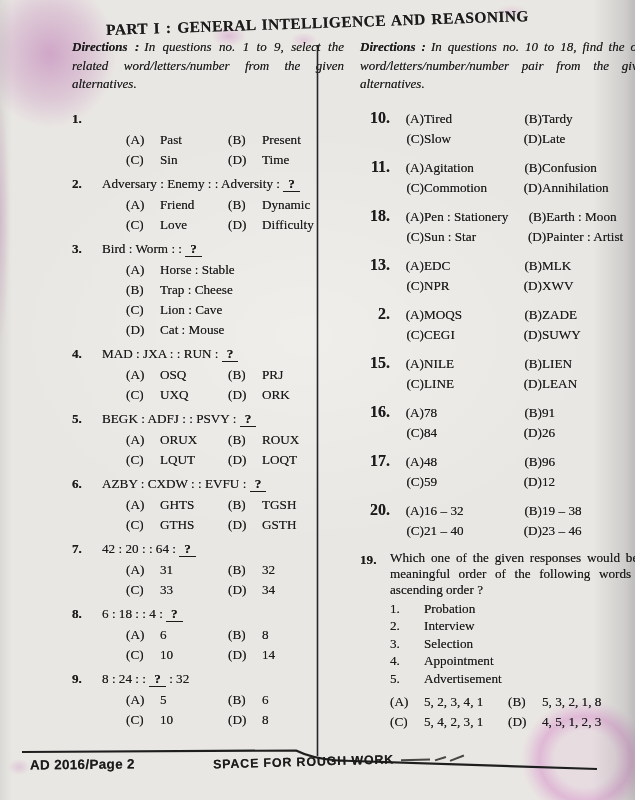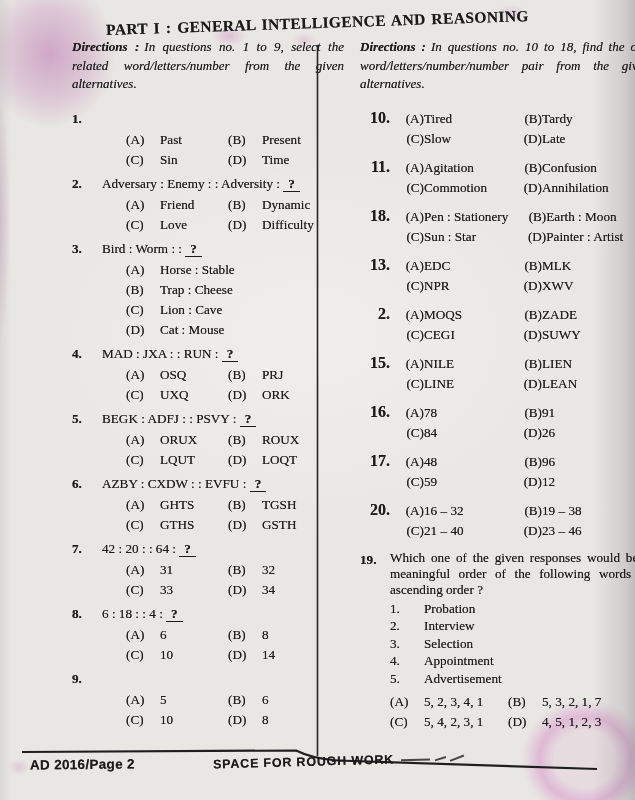--- a/index.html
+++ b/index.html
@@ -281,20 +281,21 @@
               </span>
               <span class="opt">
                 <span class="opt-lab">(D)</span>
                 <span class="opt-txt">14</span>
               </span>
             </div>
           </div>
           <div class="q">
             <div class="q-head">
               <span class="q-num">9.</span>
+              <span class="q-stem">8 : 24 : : <span class="blank">?</span> : 32</span>
             </div>
             <div class="opts grid lgrid indent">
               <span class="opt">
                 <span class="opt-lab">(A)</span>
                 <span class="opt-txt">5</span>
               </span>
               <span class="opt">
                 <span class="opt-lab">(B)</span>
                 <span class="opt-txt">6</span>
               </span>
@@ -547,21 +548,21 @@
                 <span class="item-text">Advertisement</span>
               </div>
             </div>
             <div class="opts grid rgrid indent-r">
               <span class="opt">
                 <span class="opt-lab">(A)</span>
                 <span class="opt-txt">5, 2, 3, 4, 1</span>
               </span>
               <span class="opt">
                 <span class="opt-lab">(B)</span>
-                <span class="opt-txt">5, 3, 2, 1, 7</span>
+                <span class="opt-txt">5, 3, 2, 1, 8</span>
               </span>
               <span class="opt">
                 <span class="opt-lab">(C)</span>
                 <span class="opt-txt">5, 4, 2, 3, 1</span>
               </span>
               <span class="opt">
                 <span class="opt-lab">(D)</span>
                 <span class="opt-txt">4, 5, 1, 2, 3</span>
               </span>
             </div>

